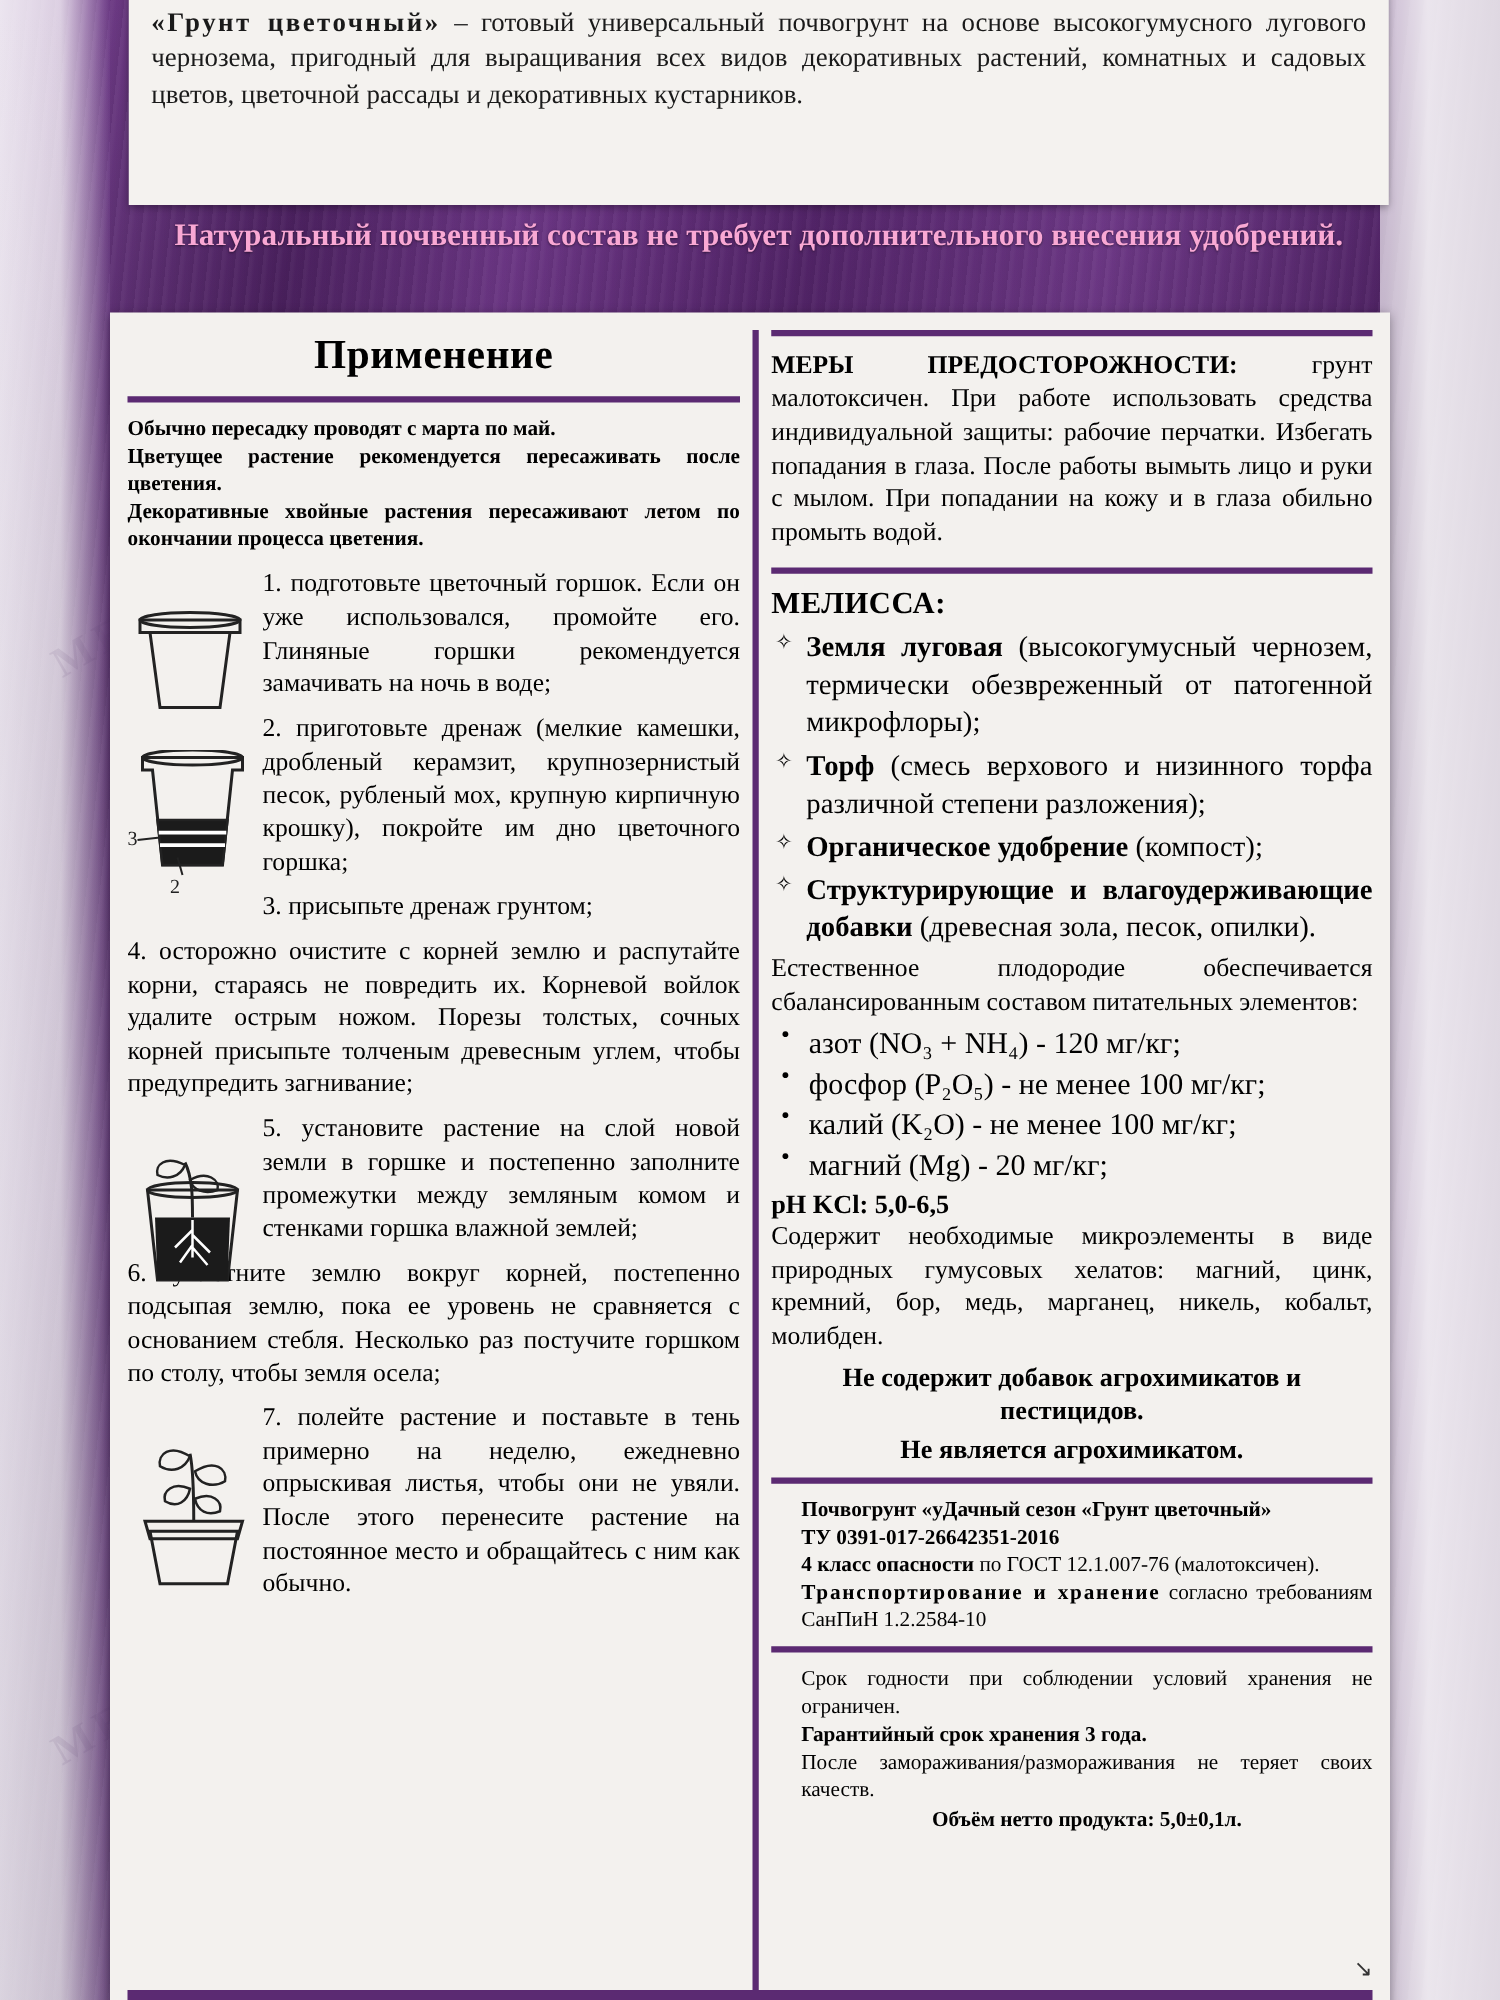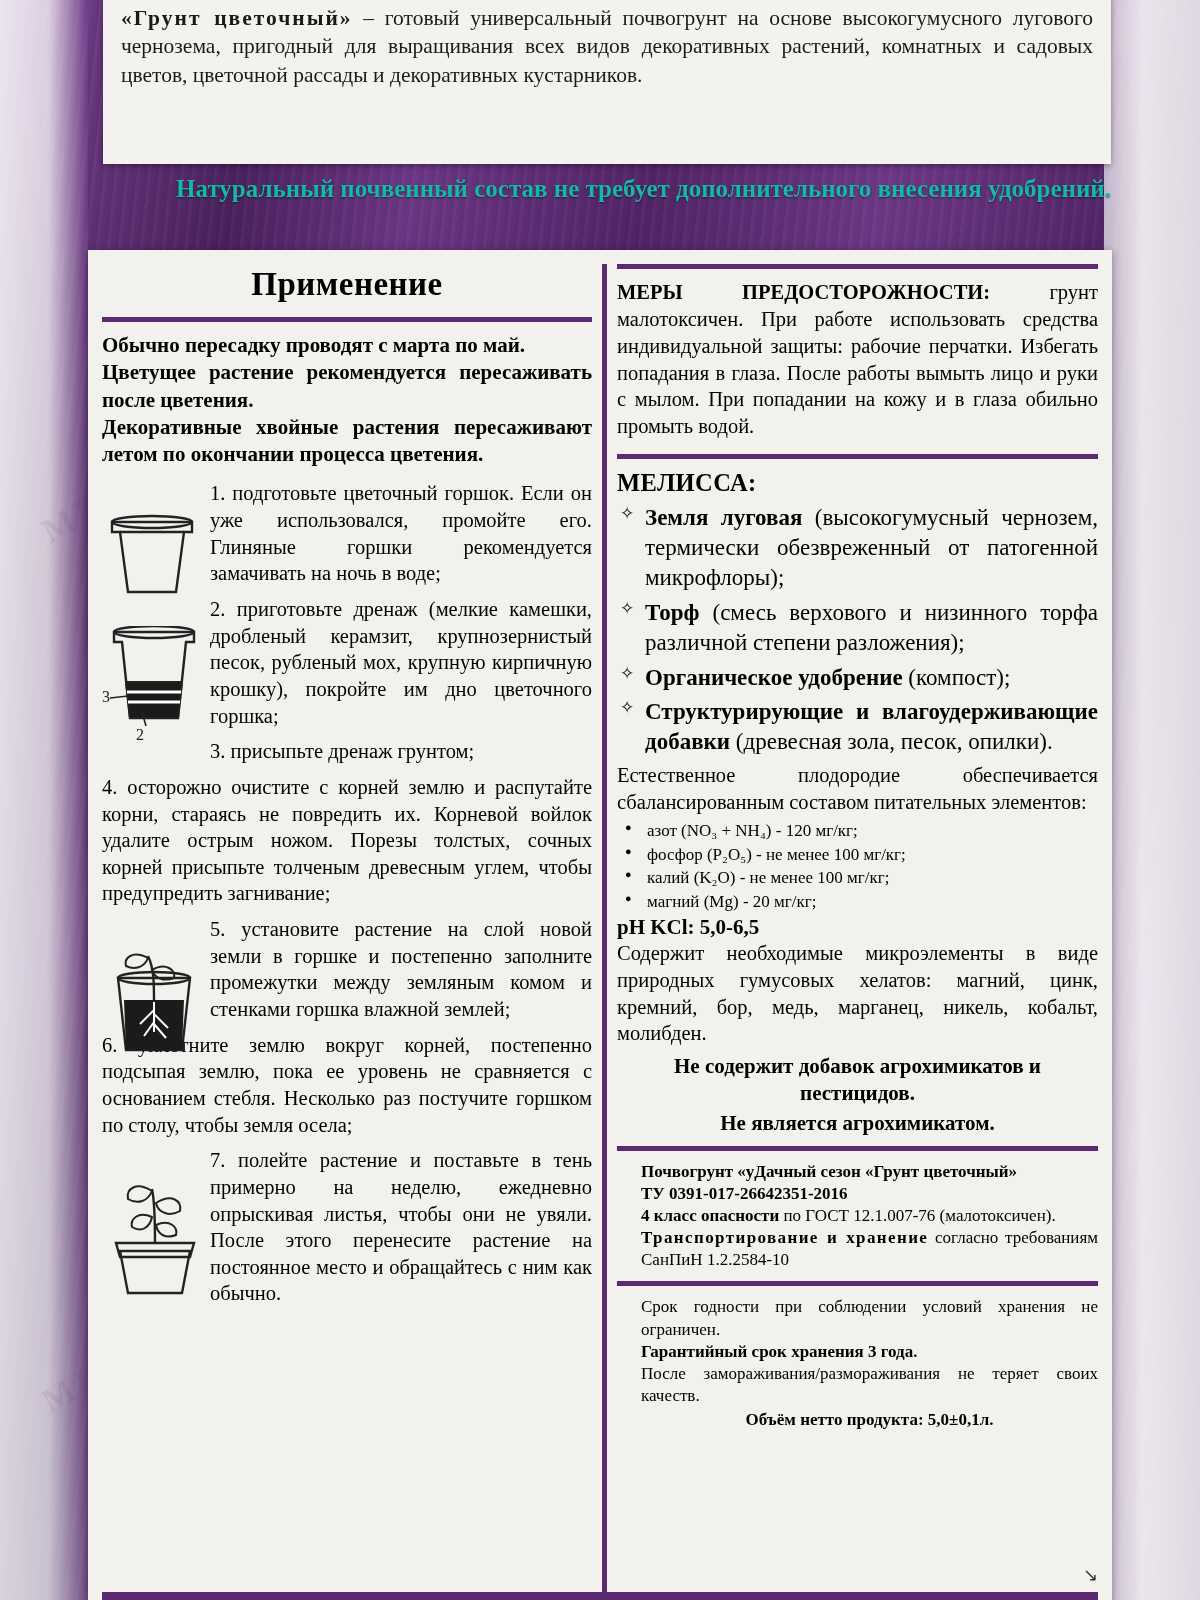--- a/index.html
+++ b/index.html
@@ -44,21 +44,21 @@
   }
   .panel-top .inner{
     padding:12px 18px 0 18px;
     font-size:21.5px; line-height:1.32; color:#1a1a1a; text-align:justify;
   }
   .title-q{ font-weight:bold; letter-spacing:.3px; }
   .spaced{ letter-spacing:2px; font-weight:bold;}
 
   .banner{
     position:absolute; left:103px; top:168px; width:1008px; height:80px;
-    color:#14b8a6; text-align:right;
+    color:#f9a8d4; text-align:center;
     font-weight:bold; font-size:25px; line-height:1.22; padding-top:6px;
     text-shadow:0 1px 2px rgba(0,0,0,.5);
   }
 
   
   .panel-main{
     position:absolute; left:88px; top:250px; width:1024px; height:1358px;
     background:#f3f1ee;
     box-shadow:0 2px 8px rgba(0,0,0,.35);
   }
@@ -68,21 +68,21 @@
     width:5px; background:#5b2a72; margin:4px 10px 16px 0; align-self:stretch;
   }
   .col-right{ flex:1; position:relative; }
 
   h1.app-title{
     font-size:33px; font-weight:bold; text-align:center; margin:6px 0 14px 0;
     letter-spacing:.5px;
   }
   .rule{ height:5px; background:#5b2a72; margin:8px 0 10px 0; }
 
-  .lead{ font-size:21px; line-height:1.3; font-weight:bold; text-align:justify; }
+  .lead{ font-size:17px; line-height:1.3; font-weight:bold; text-align:justify; }
 
   ol.steps{ list-style:none; margin:10px 0 0 0; padding:0; }
   ol.steps li{ font-size:20.5px; line-height:1.3; text-align:justify; margin-bottom:9px; }
   .step-indent{ margin-left:108px; }
   .step-wrap{ position:relative; min-height:0; }
 
   .fig{ position:absolute; left:0; }
 
   h2.sec{ font-size:24.5px; font-weight:bold; letter-spacing:.4px; margin:4px 0 6px 0; }
   .body-r{ font-size:20.5px; line-height:1.31; text-align:justify; }
@@ -91,21 +91,21 @@
   ul.diamond{ list-style:none; margin:6px 0 4px 0; padding:0; }
   ul.diamond li{
     font-size:23px; line-height:1.3; text-align:justify;
     position:relative; padding-left:28px; margin-bottom:5px;
   }
   ul.diamond li:before{
     content:"\2727"; position:absolute; left:3px; top:0px; font-size:17px;
   }
   ul.dotted{ list-style:none; margin:4px 0 2px 0; padding:0; }
   ul.dotted li{
-    font-size:17px; line-height:1.28; position:relative; padding-left:30px; margin-bottom:2px;
+    font-size:24px; line-height:1.28; position:relative; padding-left:30px; margin-bottom:2px;
   }
   ul.dotted li:before{
     content:"\25CF"; position:absolute; left:8px; top:0; font-size:11px;
   }
   .center-b{ text-align:center; font-weight:bold; font-size:21px; line-height:1.25; }
   .ph{ font-weight:bold; font-size:21px; }
 
   .footer-block{ font-size:17px; line-height:1.3; text-align:justify;margin-left:24px; }
   .footer-block b{ font-weight:bold; }
   .tracked{ letter-spacing:1.4px; font-weight:bold; }

